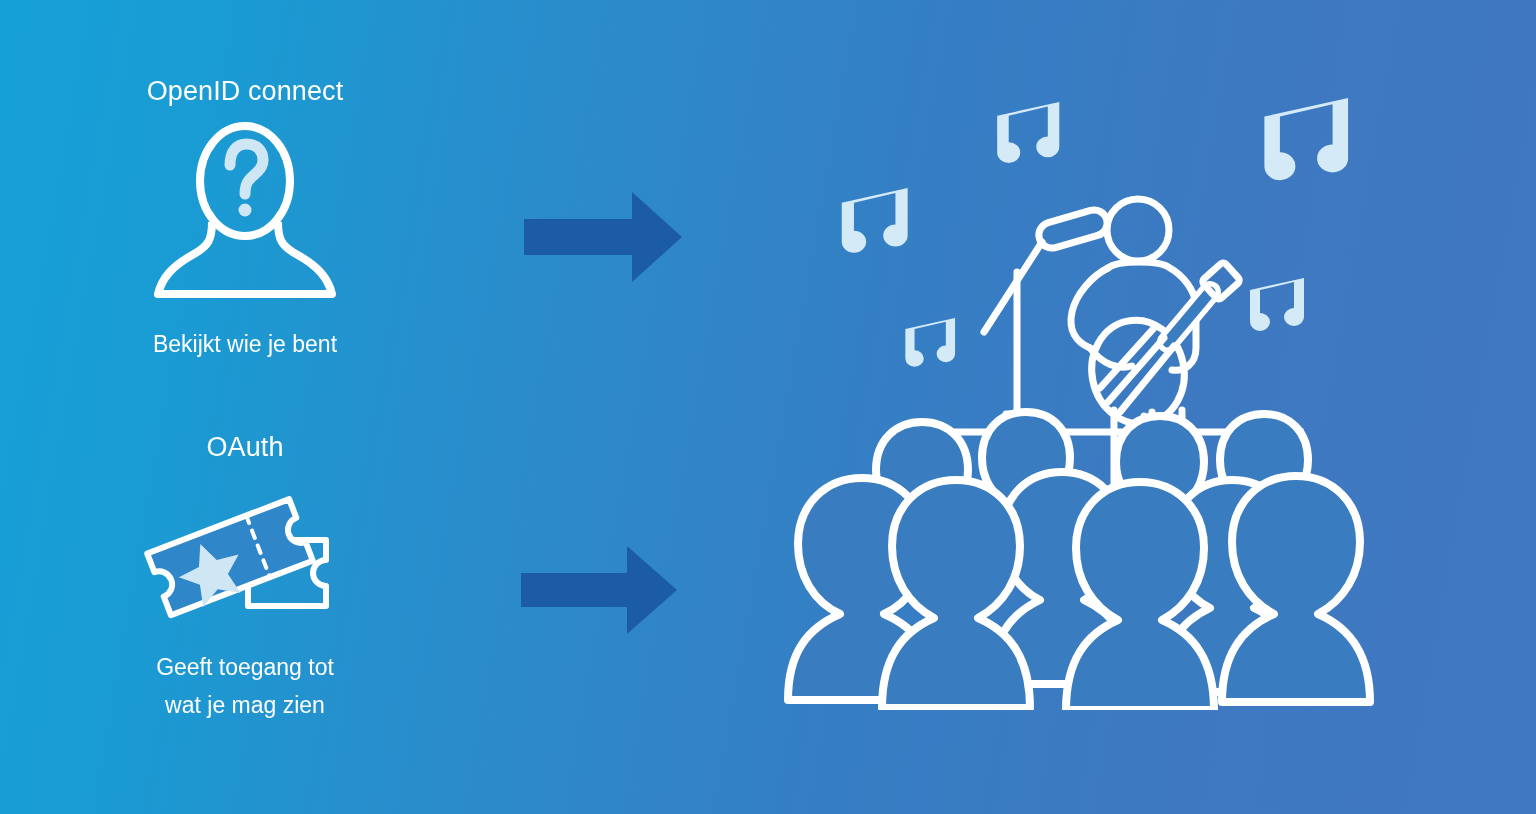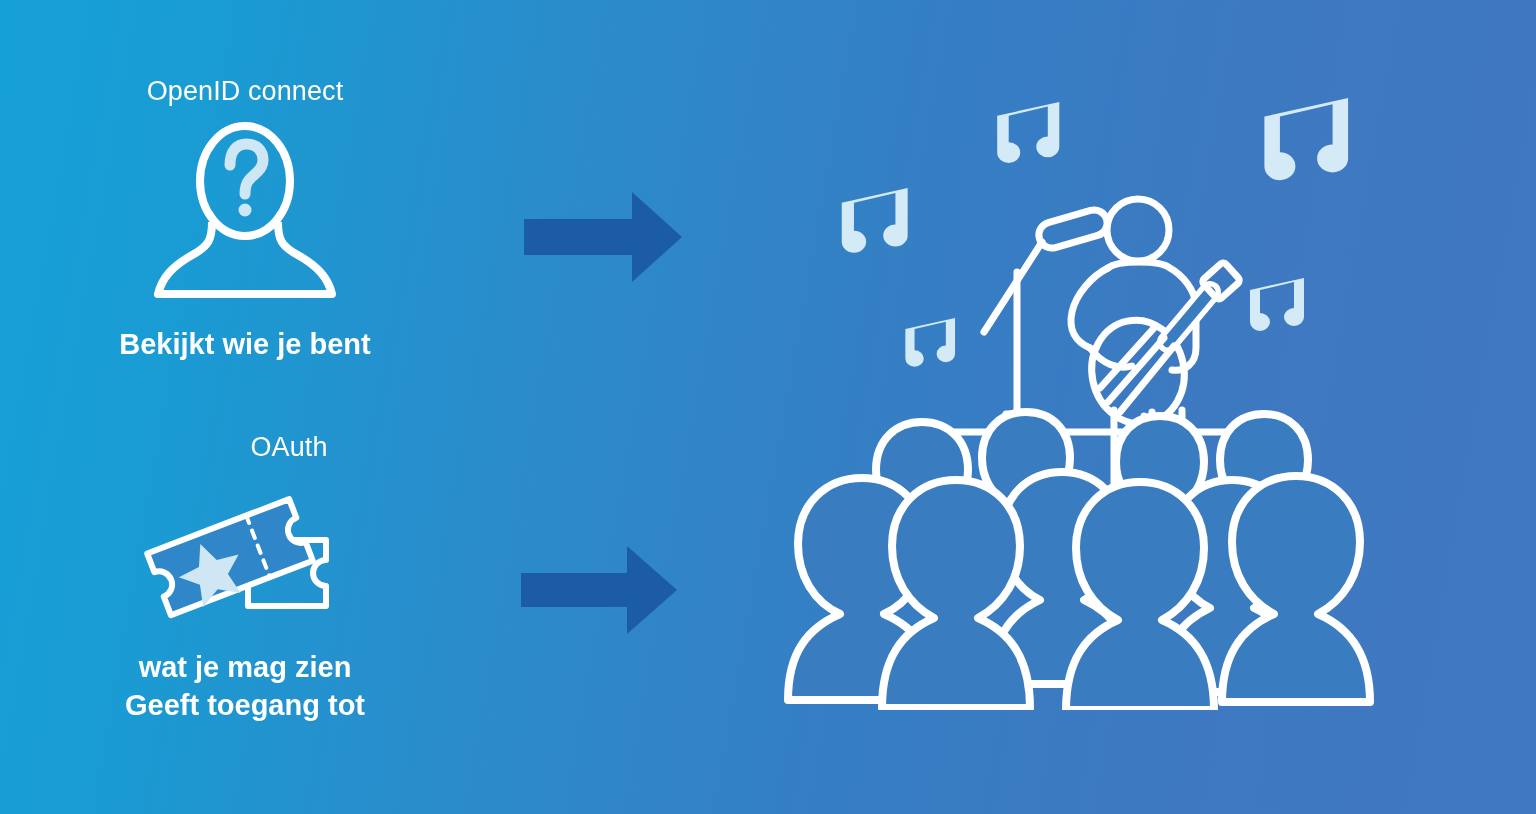--- a/index.html
+++ b/index.html
@@ -34,27 +34,27 @@
     font-weight: normal;
     font-size: 27px;
     letter-spacing: 0.1px;
     white-space: nowrap;
   }
   .block-caption {
     position: absolute;
     width: 100%;
     text-align: center;
     color: #ffffff;
-    font-weight: 700;
-    font-size: 29px;
+    font-weight: 400;
+    font-size: 23px;
     line-height: 38px;
   }
   #oidc-title { top: 76px; }
   #oidc-caption { top: 325px; }
-  #oauth-title { top: 432px; margin-left: 44px; }
+  #oauth-title { top: 432px; }
   #oauth-caption { top: 648px; }
 
   .icon-holder {
     position: absolute;
     left: 0;
     width: 100%;
     display: flex;
     justify-content: center;
   }
   #oidc-icon-holder { top: 118px; }
@@ -132,22 +132,22 @@
                    Z" fill="#2f86c8" stroke="#ffffff" stroke-width="6" stroke-linejoin="round"></path>
 
           <line x1="130" y1="48" x2="130" y2="114" stroke="#ffffff" stroke-width="4" stroke-dasharray="8 8" stroke-linecap="round"></line>
 
           <path d="M77 58 L86.5 79 L109 81.5 L92 96 L97 118 L77 106.5 L57 118 L62 96 L45 81.5 L67.5 79 Z" fill="#cfe6f5"></path>
         </g>
       </svg>
     </div>
 
     <div class="block-caption" id="oauth-caption">
+      <div>Geeft toegang tot</div>
       <div>wat je mag zien</div>
-      <div>Geeft toegang tot</div>
     </div>
   </div>
 
   <div class="arrow-holder" id="arrow-1">
     <svg width="160" height="90" viewBox="0 0 160 90" aria-hidden="true">
       <path d="M0 27 L108 27 L108 0 L158 45 L108 90 L108 63 L0 63 Z" fill="#1c5ca6"></path>
     </svg>
   </div>
   <div class="arrow-holder" id="arrow-2">
     <svg width="160" height="88" viewBox="0 0 160 88" aria-hidden="true">

